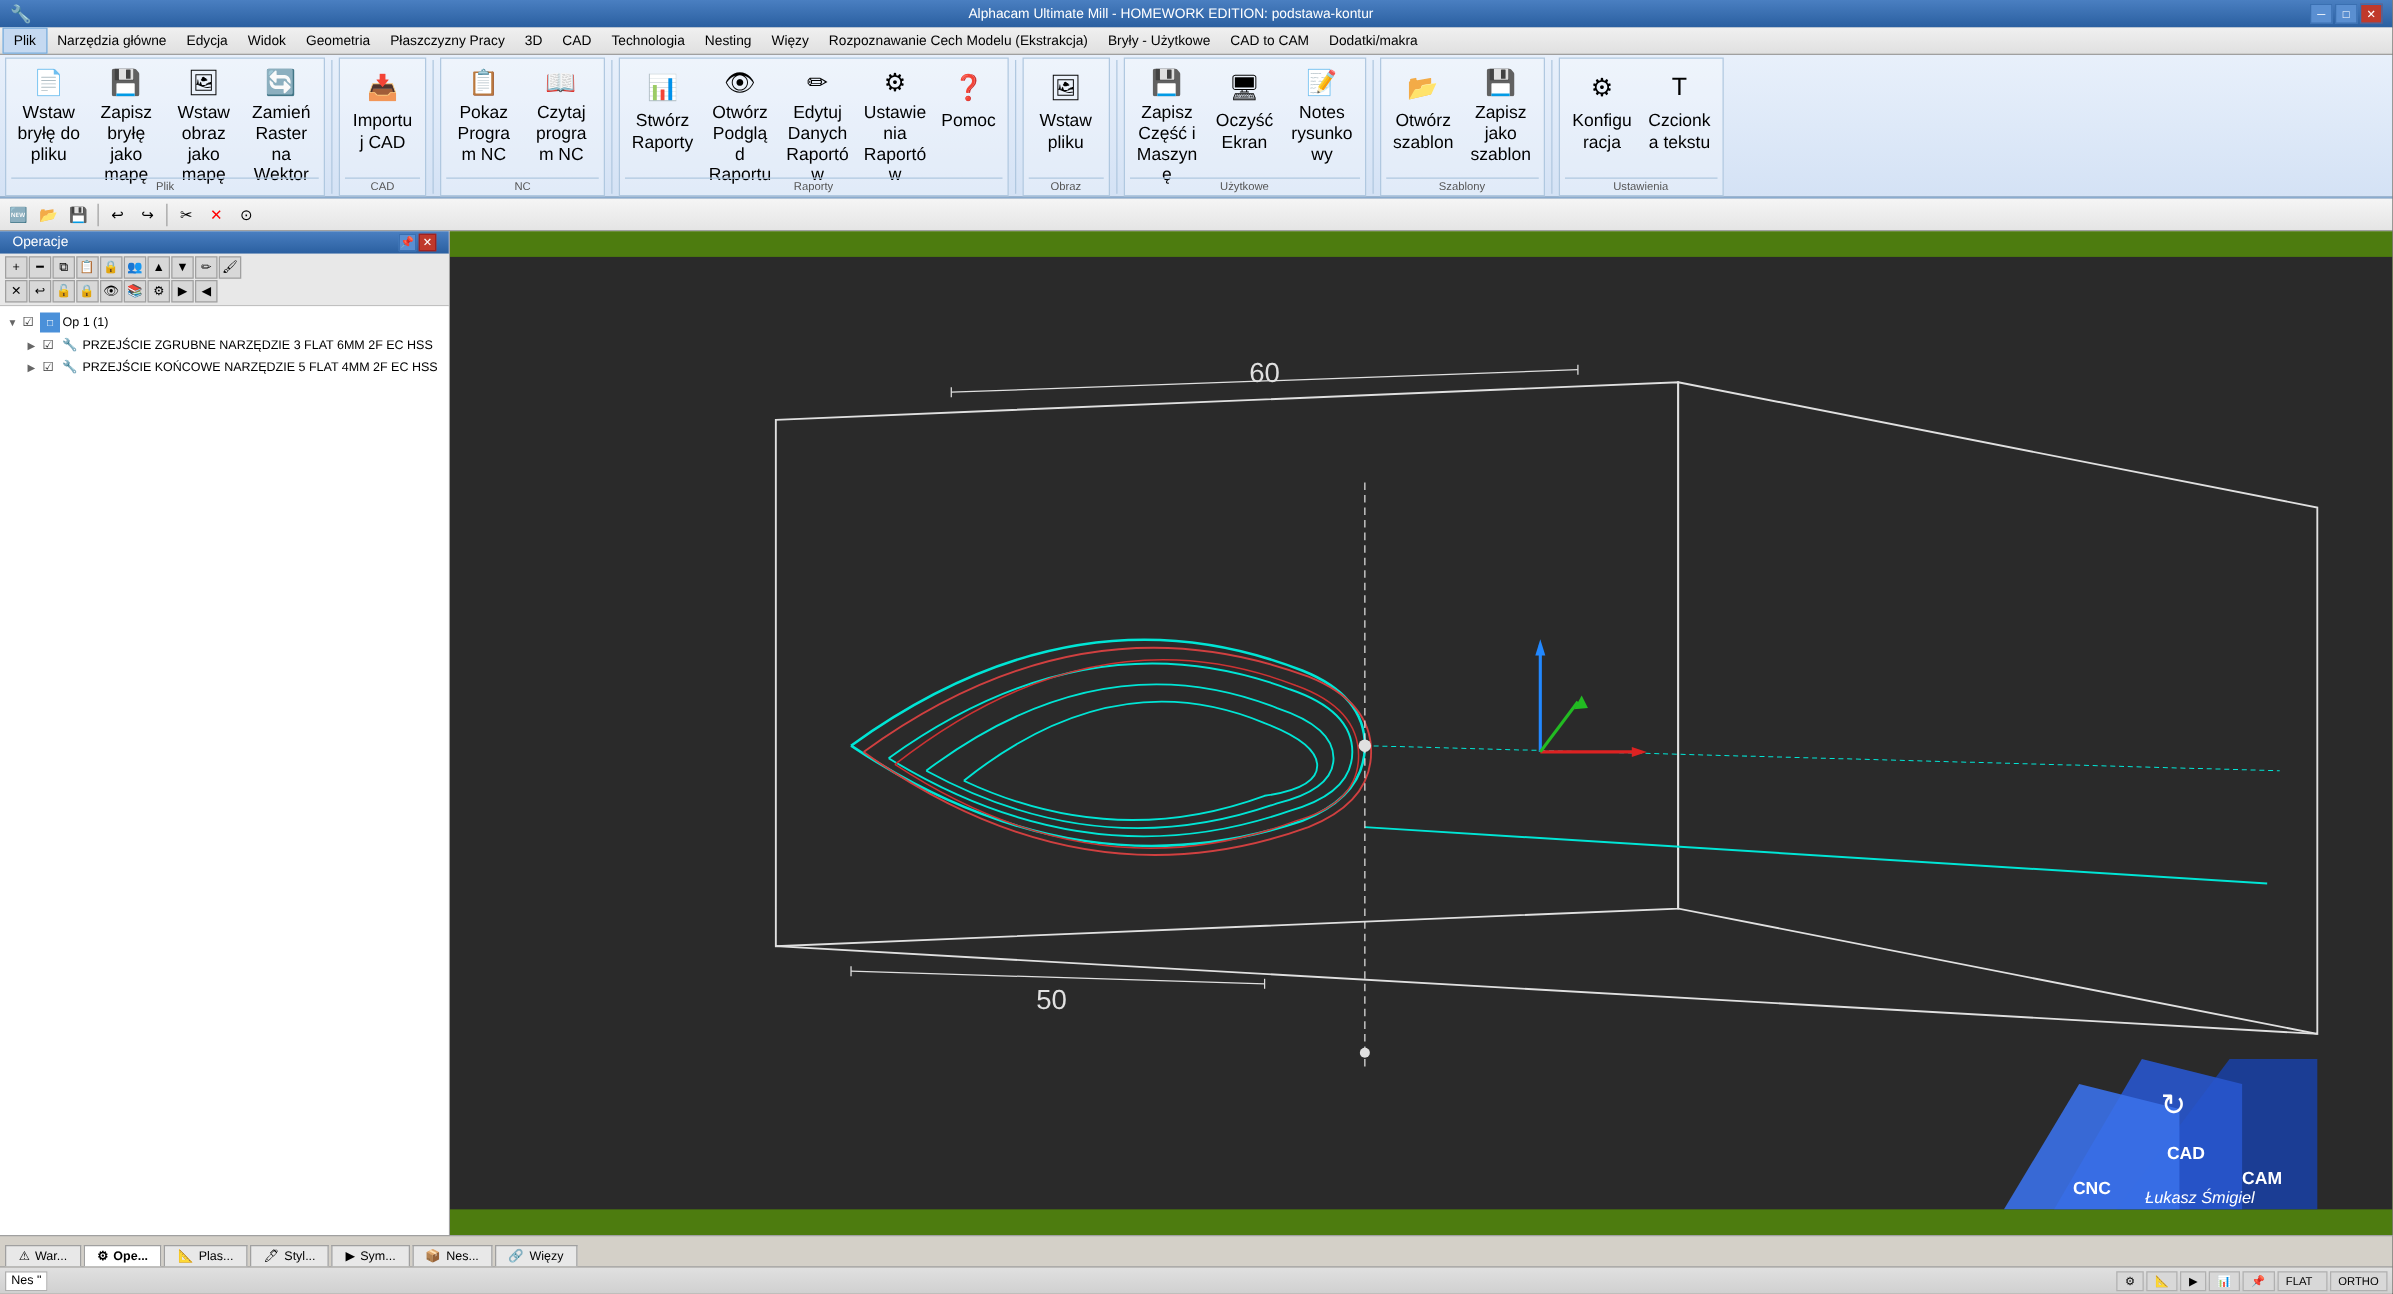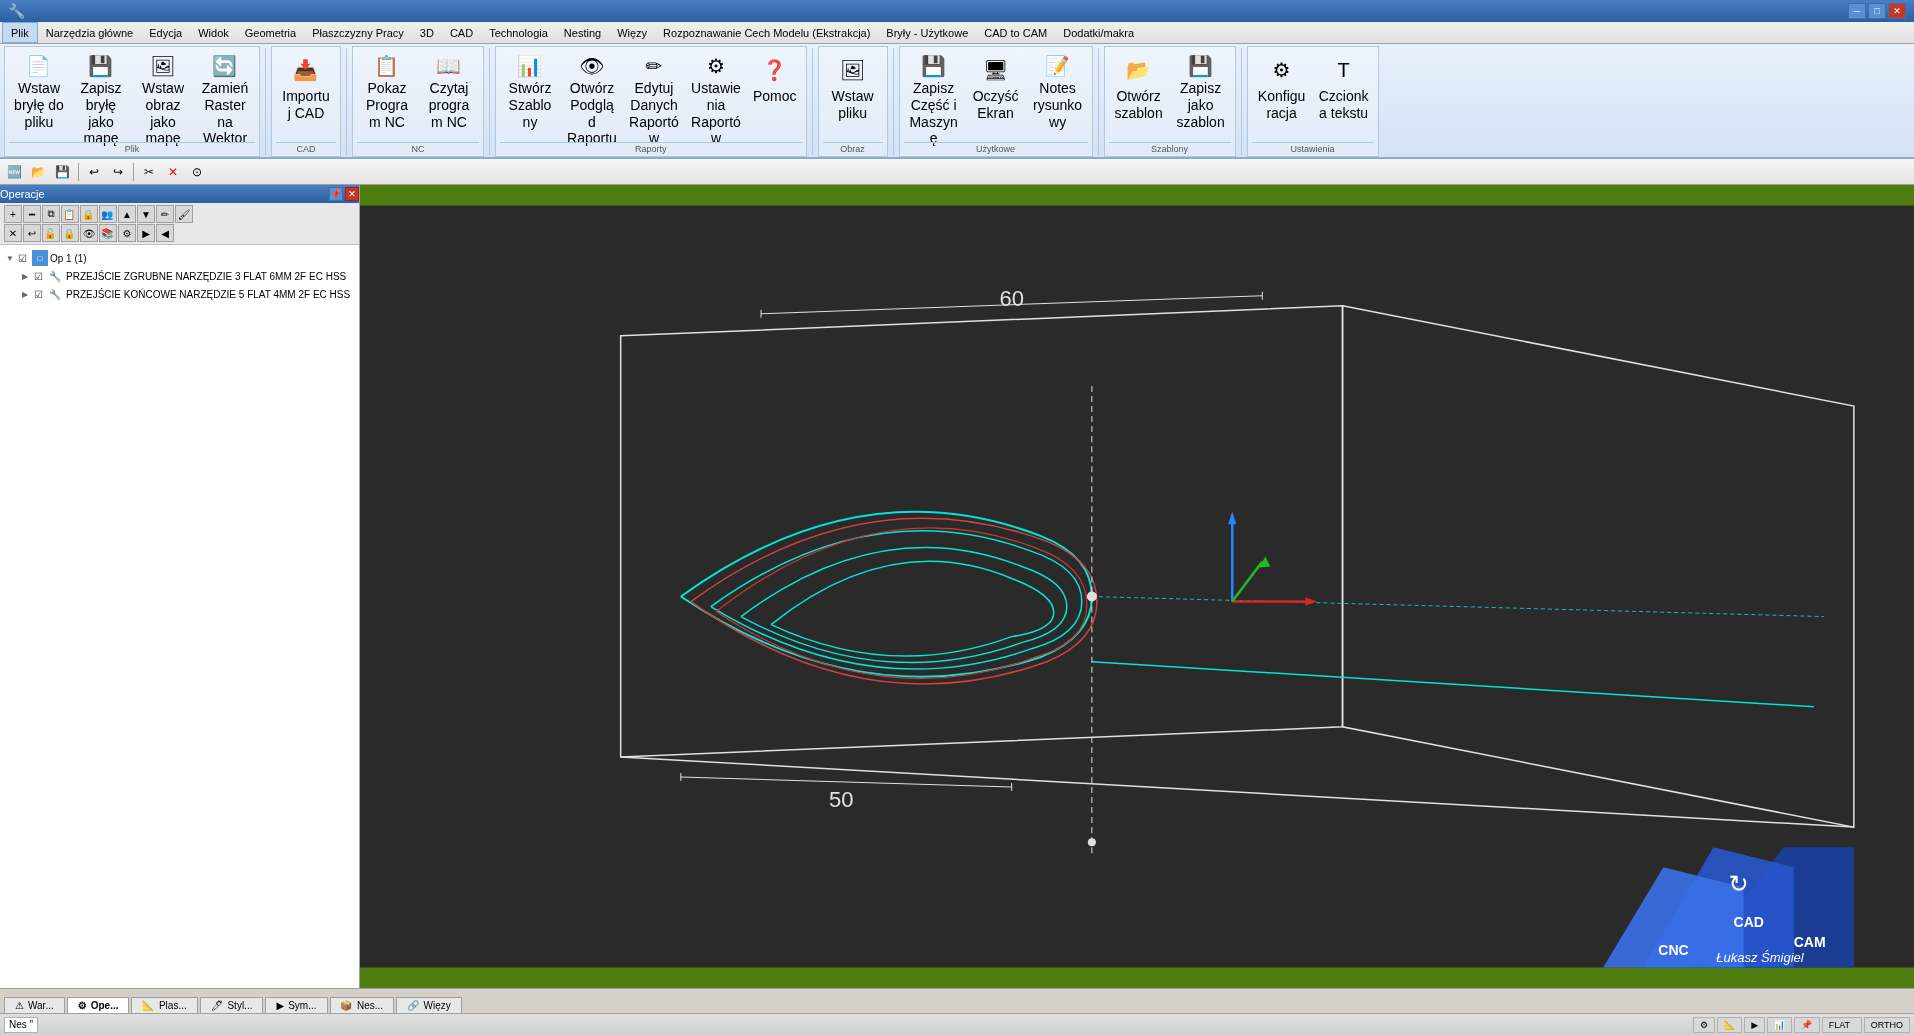--- a/index.html
+++ b/index.html
@@ -145,21 +145,21 @@
     #sidebar {
       width: 360px;
       background: #f0f0f0;
       border-right: 1px solid #a0a0a0;
       display: flex;
       flex-direction: column;
     }
     #sidebar-header {
       background: linear-gradient(to bottom, #4a7fc1, #2a5fa0);
       color: white;
-      padding: 2px 0;
+      padding: 2px 10px;
       font-size: 11px;
       display: flex;
       justify-content: space-between;
       align-items: center;
     }
     #sidebar-toolbar {
       background: #e8e8e8;
       border-bottom: 1px solid #c0c0c0;
       padding: 2px 4px;
       display: flex;
@@ -261,20 +261,21 @@
     #viewport-svg {
       width: 100%;
       height: 100%;
     }
   </style>
 </head>
 <body>
 
 <div id="titlebar">
   <span style="font-size:14px;">🔧</span>
+  <span class="title">Alphacam Ultimate Mill - HOMEWORK EDITION: podstawa-kontur</span>
   <div class="win-controls">
     <div class="win-btn">─</div>
     <div class="win-btn">□</div>
     <div class="win-btn close">✕</div>
   </div>
 </div>
 
 <div id="menubar">
 <div class="menu-item active">Plik</div>
     <div class="menu-item">Narzędzia główne</div>
@@ -337,21 +338,21 @@
           <div class="btn-label">Czytaj program NC</div>
         </div>
       </div>
       <div class="ribbon-group-label">NC</div>
     </div>
     <div class="ribbon-separator"></div>
     <div class="ribbon-group">
       <div class="ribbon-buttons">
         <div class="ribbon-btn">
           <div class="icon-box">📊</div>
-          <div class="btn-label">Stwórz Szablony</div>
+          <div class="btn-label">Stwórz Raporty</div>
         </div>
         <div class="ribbon-btn">
           <div class="icon-box">👁</div>
           <div class="btn-label">Otwórz Podgląd Raportu</div>
         </div>
         <div class="ribbon-btn">
           <div class="icon-box">✏</div>
           <div class="btn-label">Edytuj Danych Raportów</div>
         </div>
         <div class="ribbon-btn">

